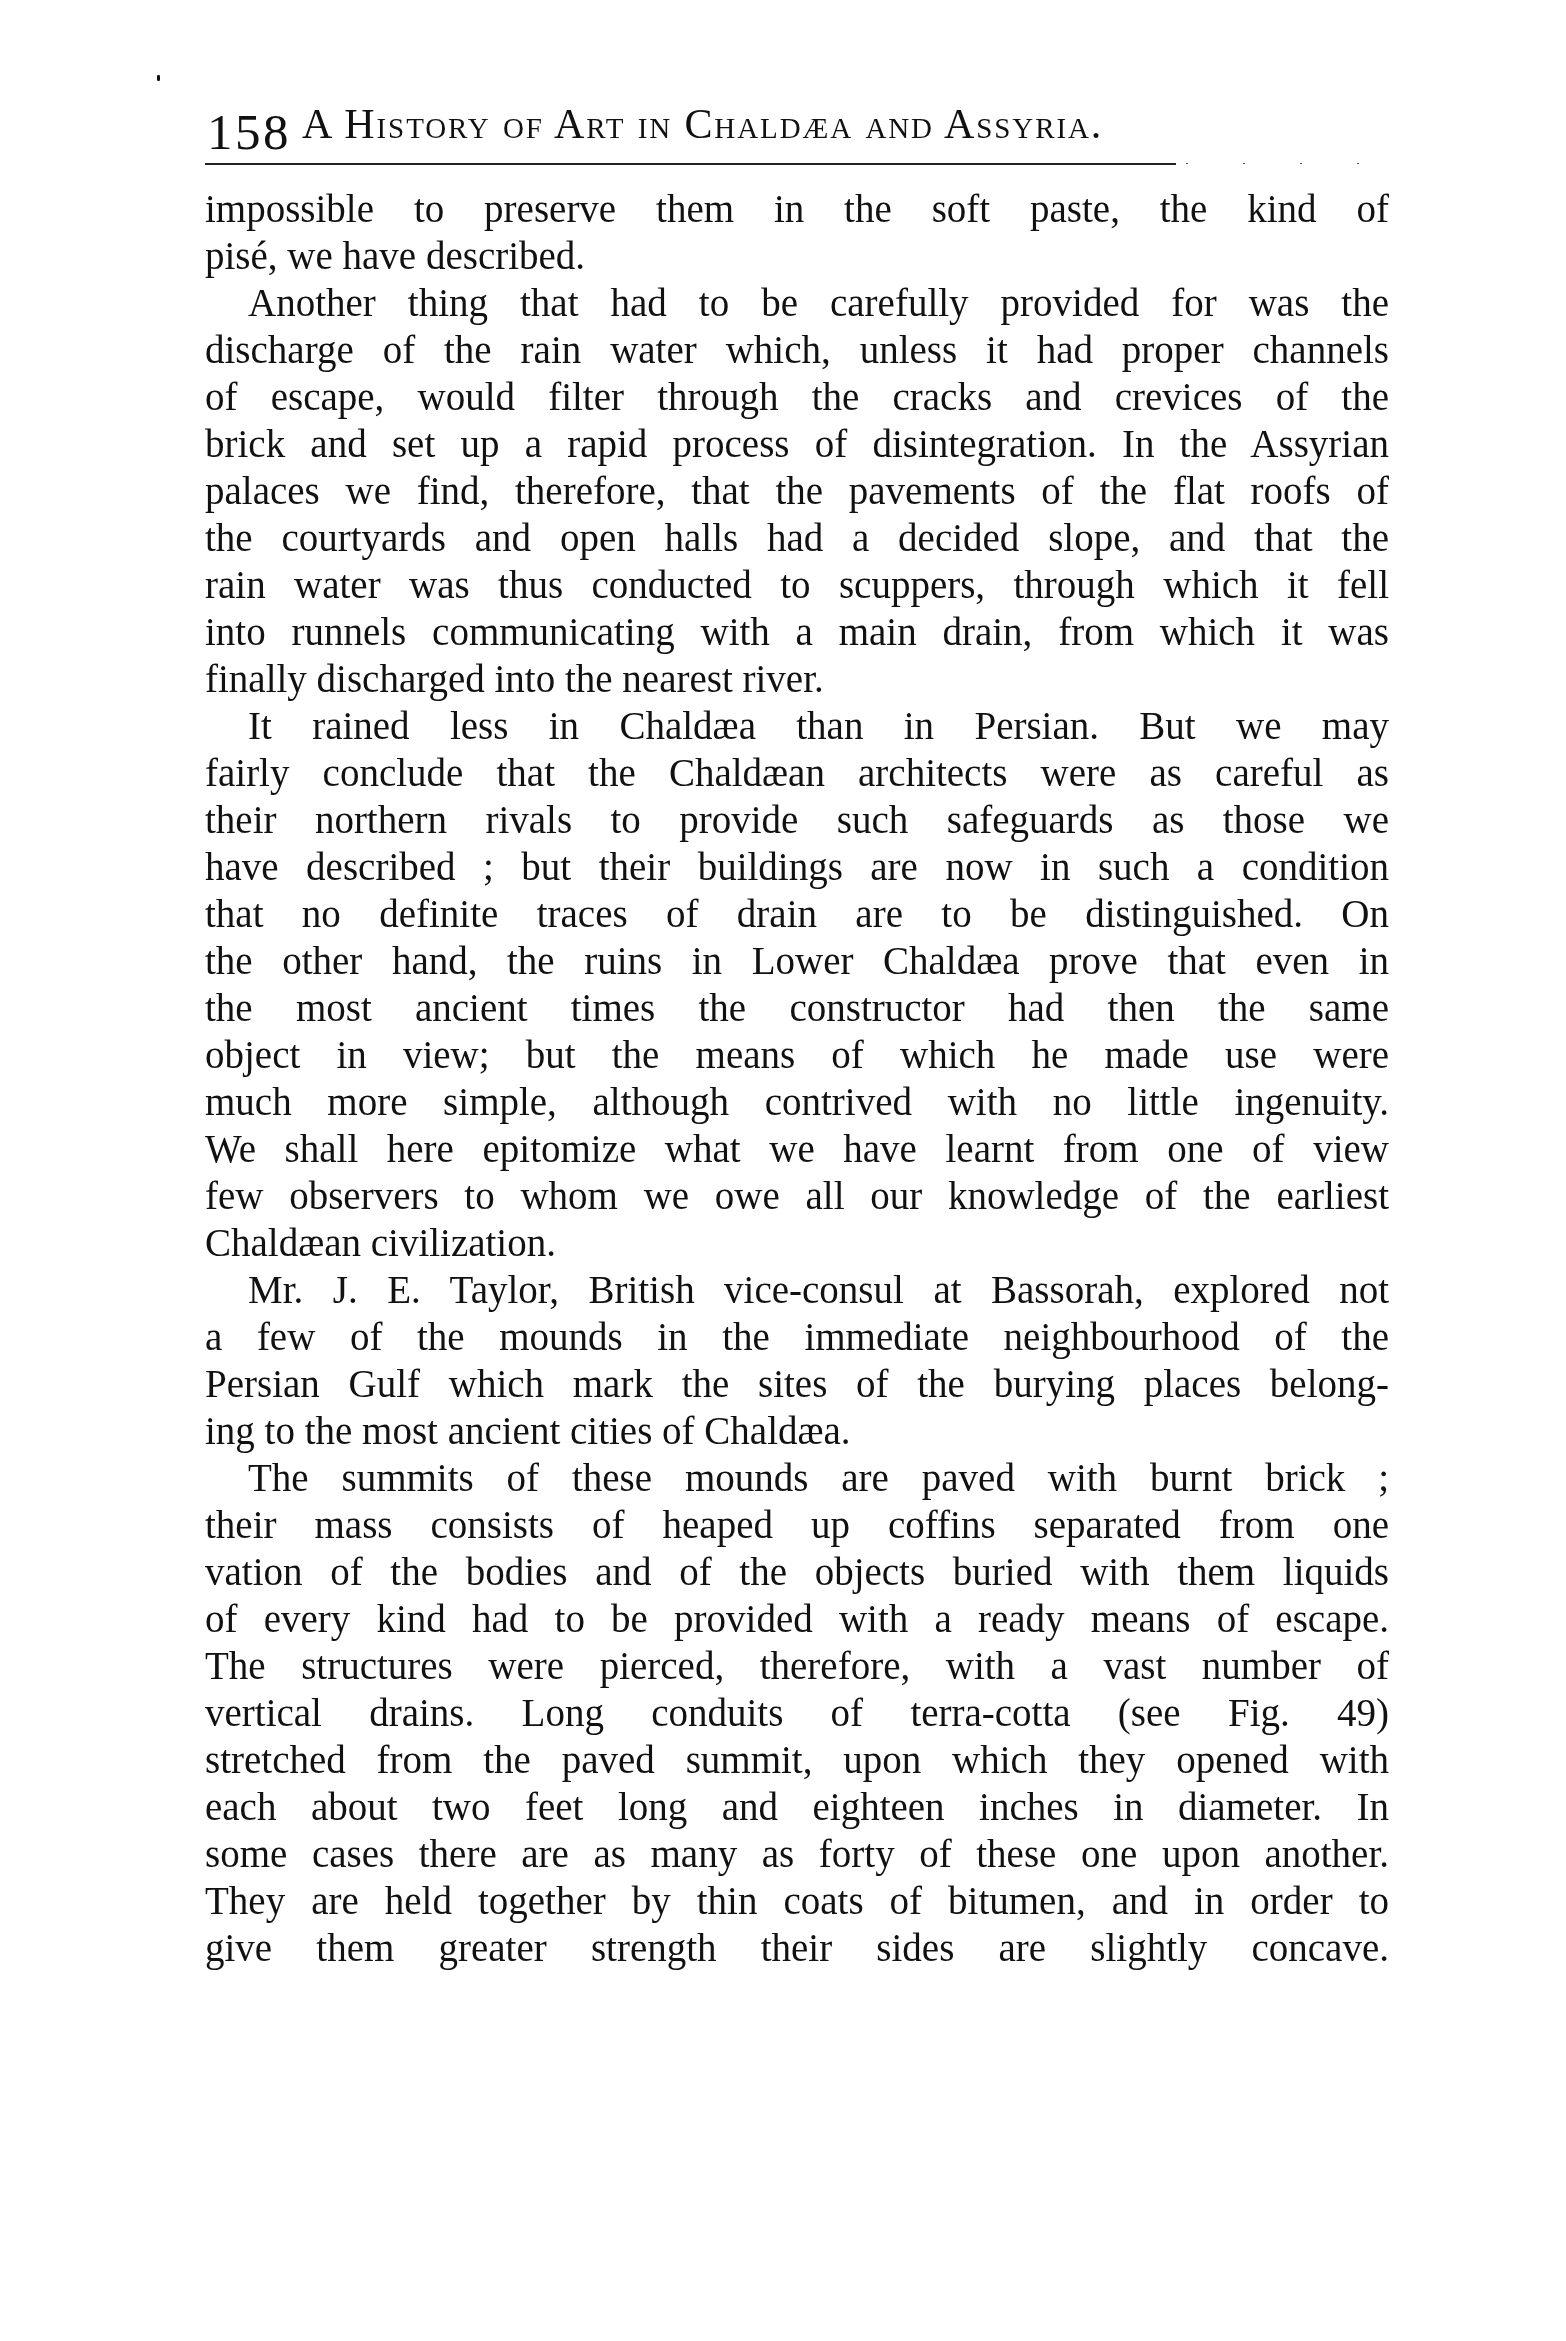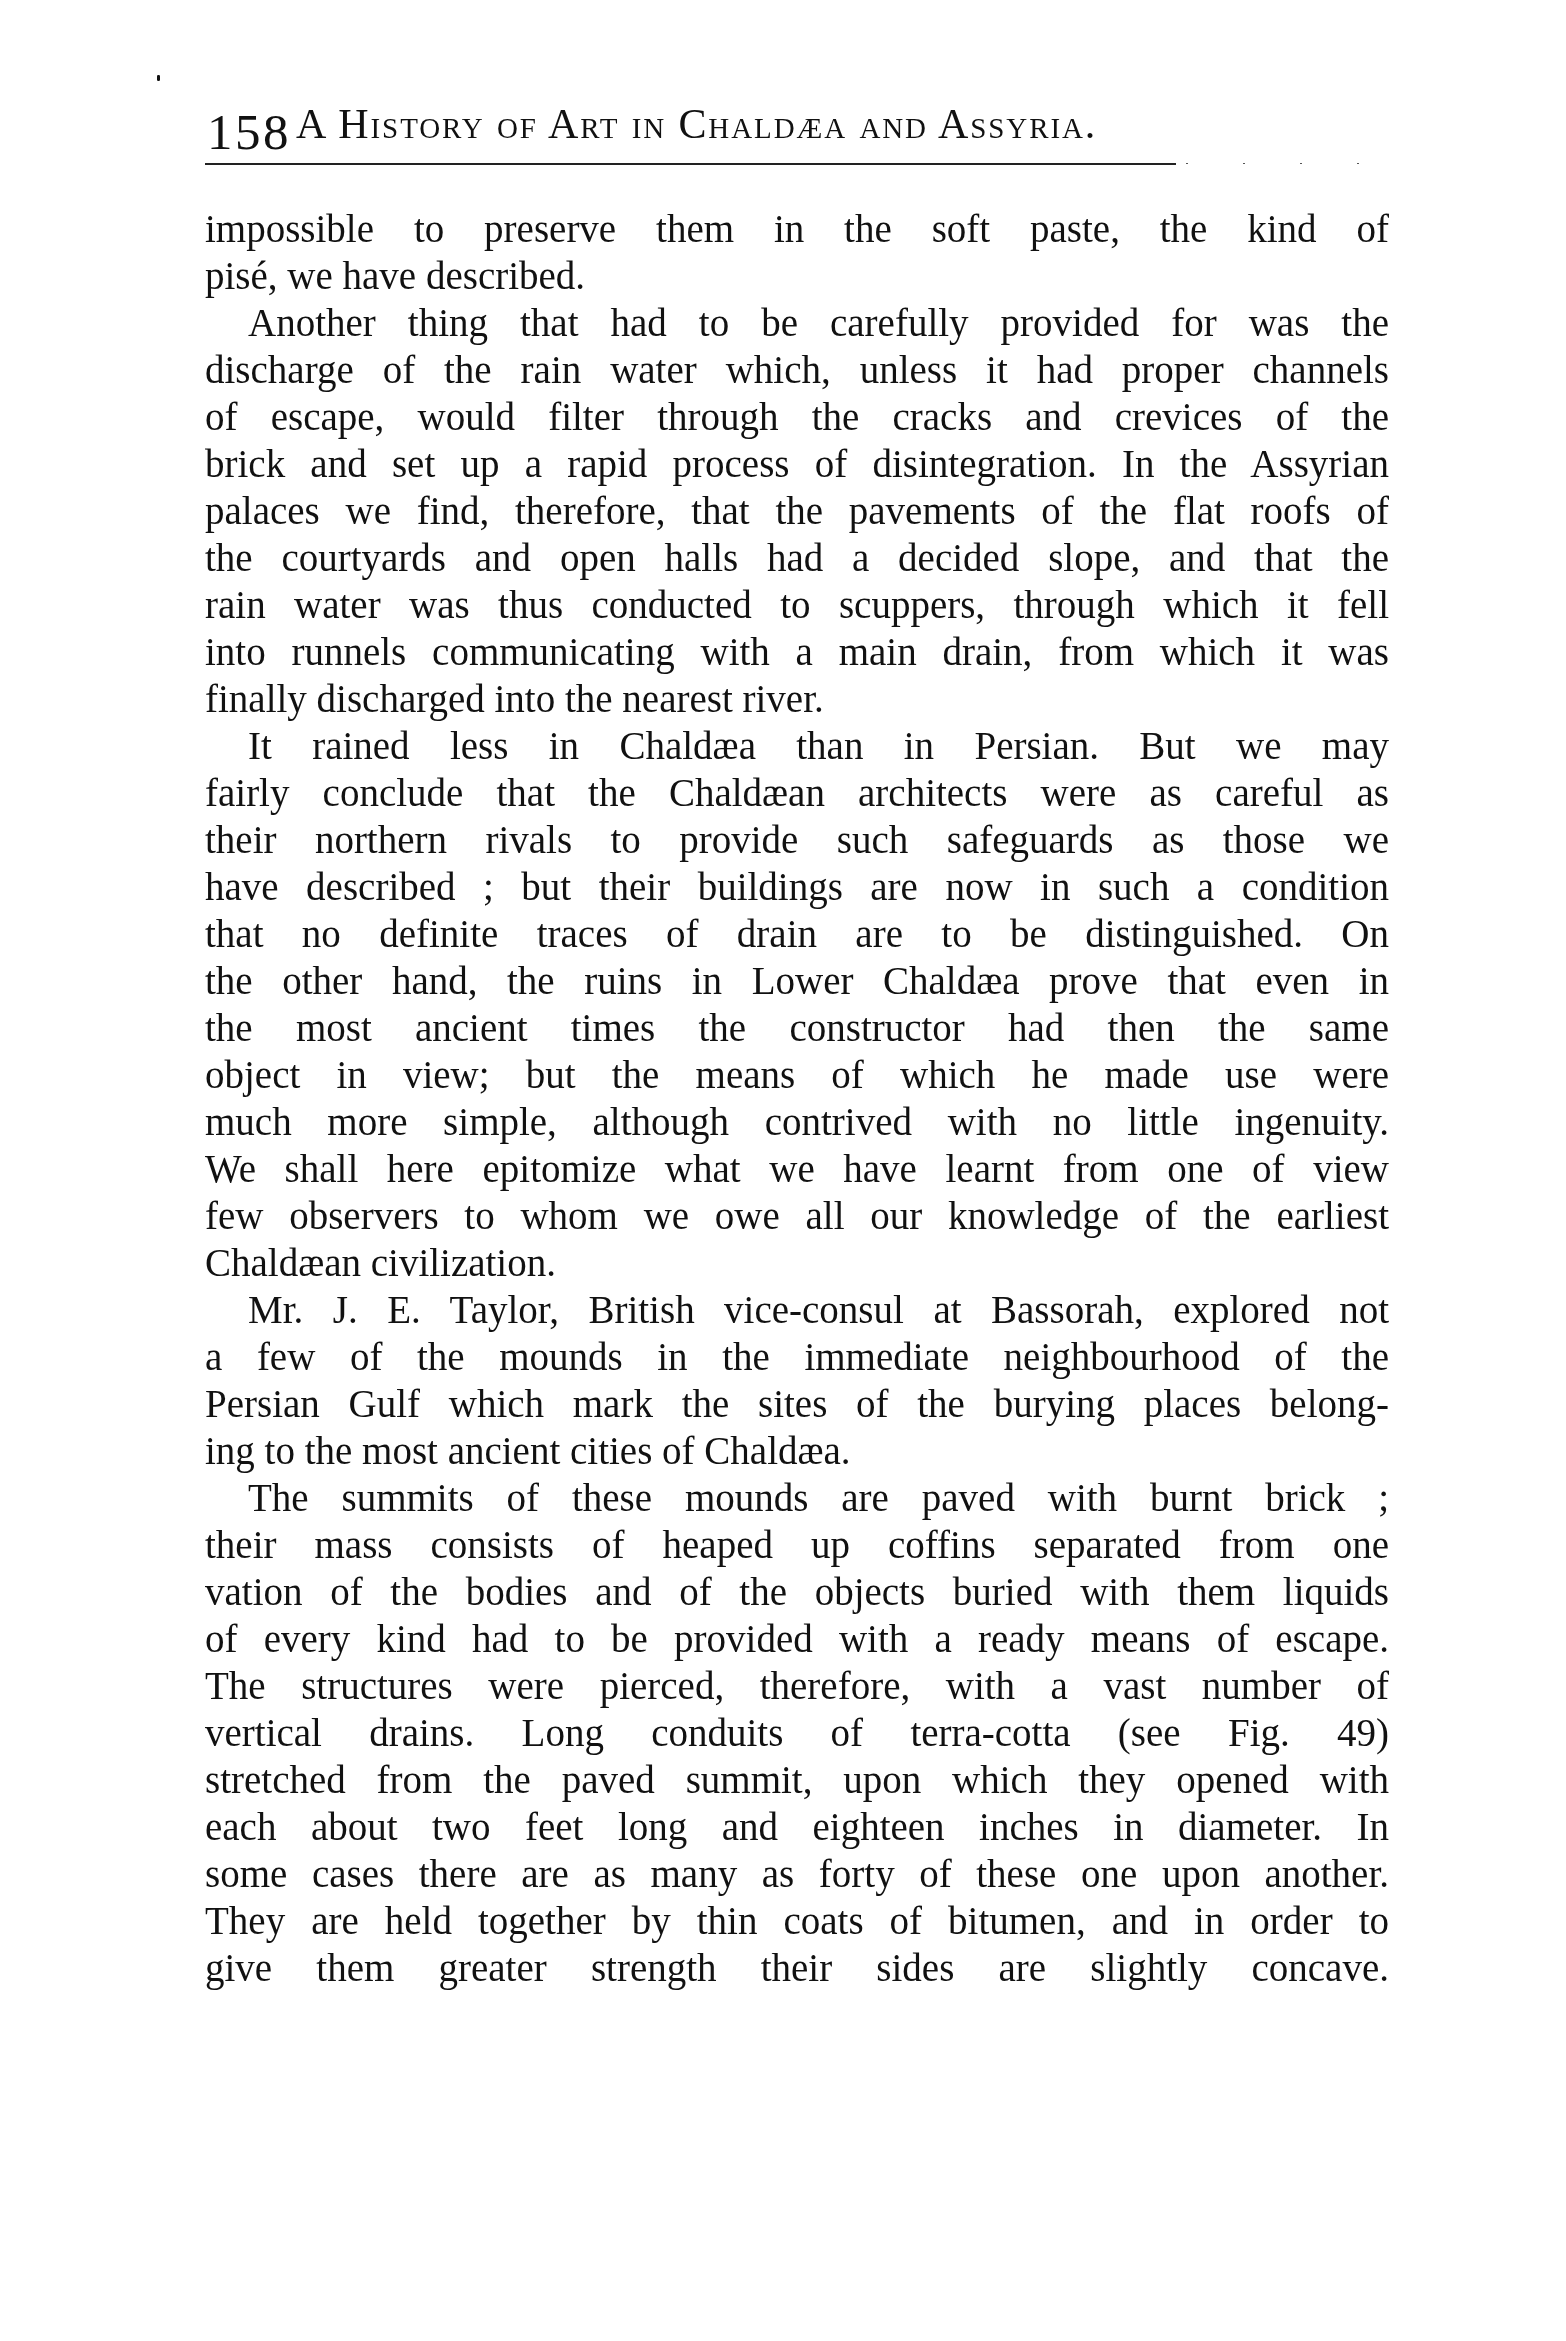--- a/index.html
+++ b/index.html
@@ -1,27 +1,27 @@
 <!DOCTYPE html>
 <html style="font-size:10px"><head>
 <meta charset="utf-8">
 <style>
   html, body { margin: 0; padding: 0; background: #ffffff; }
   body { width: 1567px; height: 2342px; position: relative; overflow: hidden; color: #111; }
   .speck { position: absolute; left: 157px; top: 75px; width: 3.2px; height: 6.3px; background: #111; border-radius: 1.3px; }
   .running-head { position: absolute; left: 207px; top: 95px; width: 1205px; height: 51px;
     font-family: "Liberation Serif", "DejaVu Serif", serif; }
   .page-number { position: absolute; left: 0; top: 7.6px; font-size: 51px; letter-spacing: 2.5px; }
-  .head-title { position: absolute; left: 89px; top: 5px; font-size: 42px; font-variant: small-caps; letter-spacing: 1.9px; white-space: nowrap; }
+  .head-title { position: absolute; left: 95px; top: 5px; font-size: 42px; font-variant: small-caps; letter-spacing: 1.9px; white-space: nowrap; }
   .head-rule { position: absolute; left: 205px; top: 163px; width: 971px; height: 1.9px; background: #222; }
   .head-rule-dots { position: absolute; left: 1186px; top: 163px; width: 203px; height: 1.3px;
     background: repeating-linear-gradient(90deg, #555 0 1.9px, transparent 1.9px 57px); }
   .body-text { position: absolute; left: 205px; top: 185px; width: 1184px;
     font-family: "Liberation Serif", "DejaVu Serif", serif; font-size: 39px; line-height: 47px;
-    text-align: justify; margin-top: 20px; }
+    text-align: justify; }
   .line { display: block; height: 47px; white-space: nowrap; text-align-last: justify; text-align: justify; }
   .line.last { text-align-last: left; }
   .line.indent { padding-left: 43px; }
 </style>
 </head>
 <body>
 
 <div class="speck"></div>
 
 <div class="running-head">

